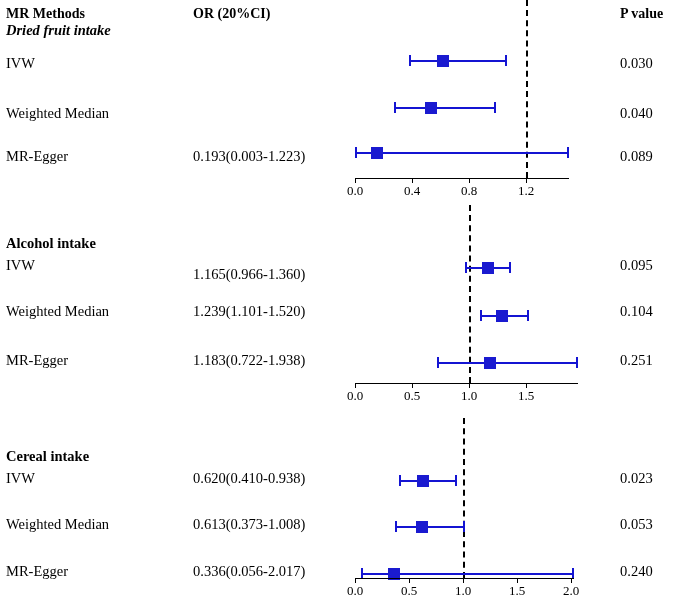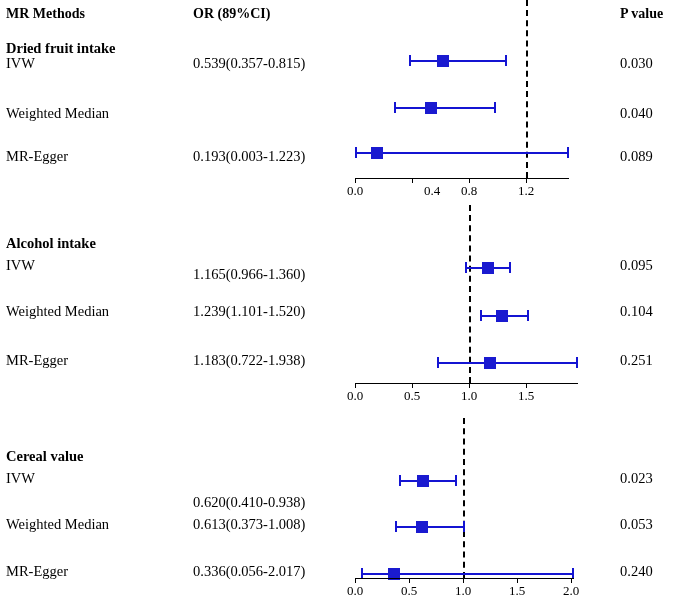--- a/index.html
+++ b/index.html
@@ -94,27 +94,26 @@
     height: 12px;
     background: #1a1ad0;
   }
 </style>
 </head>
 <body>
 
 <div class="page">
 
   <div class="col-method hdr" style="top:6px;">MR Methods</div>
-  <div class="col-or hdr" style="top:6px;">OR (89%CI)</div>
+  <div class="col-or hdr" style="top:6px;">OR (20%CI)</div>
   <div class="col-p hdr" style="top:6px;">P value</div>
 
-  <div class="col-method bold" style="top:40px;">Dried fruit intake</div>
+  <div class="col-method bold" style="top:22px;font-style:italic;">Dried fruit intake</div>
 
   <div class="col-method" style="top:55px;">IVW</div>
-  <div class="col-or" style="top:55px;">0.539(0.357-0.815)</div>
   <div class="col-p" style="top:55px;">0.030</div>
 
   <div class="col-method" style="top:105px;">Weighted Median</div>
   <div class="col-p" style="top:105px;">0.040</div>
 
   <div class="col-method" style="top:148px;">MR-Egger</div>
   <div class="col-or" style="top:148px;">0.193(0.003-1.223)</div>
   <div class="col-p" style="top:148px;">0.089</div>
 
   <div class="panel" style="top:0px; height:190px;">
@@ -135,21 +134,21 @@
     <div class="cap" style="left:15px; top:147px;"></div>
     <div class="cap" style="left:227px; top:147px;"></div>
     <div class="box" style="left:31px; top:147px;"></div>
 
     <div class="axis" style="top:178px; left:15px; width:214px;"></div>
     <div class="tick" style="left:15px; top:178px;"></div>
     <div class="tick" style="left:72px; top:178px;"></div>
     <div class="tick" style="left:129px; top:178px;"></div>
     <div class="tick" style="left:186px; top:178px;"></div>
     <div class="ticklabel" style="left:15px; top:183px;">0.0</div>
-    <div class="ticklabel" style="left:72px; top:183px;margin-left:20px;">0.4</div>
+    <div class="ticklabel" style="left:72px; top:183px;">0.4</div>
     <div class="ticklabel" style="left:129px; top:183px;">0.8</div>
     <div class="ticklabel" style="left:186px; top:183px;">1.2</div>
   </div>
 
   <div class="col-method bold" style="top:235px;">Alcohol intake</div>
 
   <div class="col-method" style="top:257px;">IVW</div>
   <div class="col-or" style="top:266px;">1.165(0.966-1.360)</div>
   <div class="col-p" style="top:257px;">0.095</div>
 
@@ -183,24 +182,24 @@
     <div class="tick" style="left:15px; top:178px;"></div>
     <div class="tick" style="left:72px; top:178px;"></div>
     <div class="tick" style="left:129px; top:178px;"></div>
     <div class="tick" style="left:186px; top:178px;"></div>
     <div class="ticklabel" style="left:15px; top:183px;">0.0</div>
     <div class="ticklabel" style="left:72px; top:183px;">0.5</div>
     <div class="ticklabel" style="left:129px; top:183px;">1.0</div>
     <div class="ticklabel" style="left:186px; top:183px;">1.5</div>
   </div>
 
-  <div class="col-method bold" style="top:448px;">Cereal value</div>
+  <div class="col-method bold" style="top:448px;">Cereal intake</div>
 
   <div class="col-method" style="top:470px;">IVW</div>
-  <div class="col-or" style="top:470px;margin-top:24px;">0.620(0.410-0.938)</div>
+  <div class="col-or" style="top:470px;">0.620(0.410-0.938)</div>
   <div class="col-p" style="top:470px;text-align:right;">0.023</div>
 
   <div class="col-method" style="top:516px;">Weighted Median</div>
   <div class="col-or" style="top:516px;">0.613(0.373-1.008)</div>
   <div class="col-p" style="top:516px;text-align:right;">0.053</div>
 
   <div class="col-method" style="top:563px;">MR-Egger</div>
   <div class="col-or" style="top:563px;">0.336(0.056-2.017)</div>
   <div class="col-p" style="top:563px;text-align:center;">0.240</div>
 

